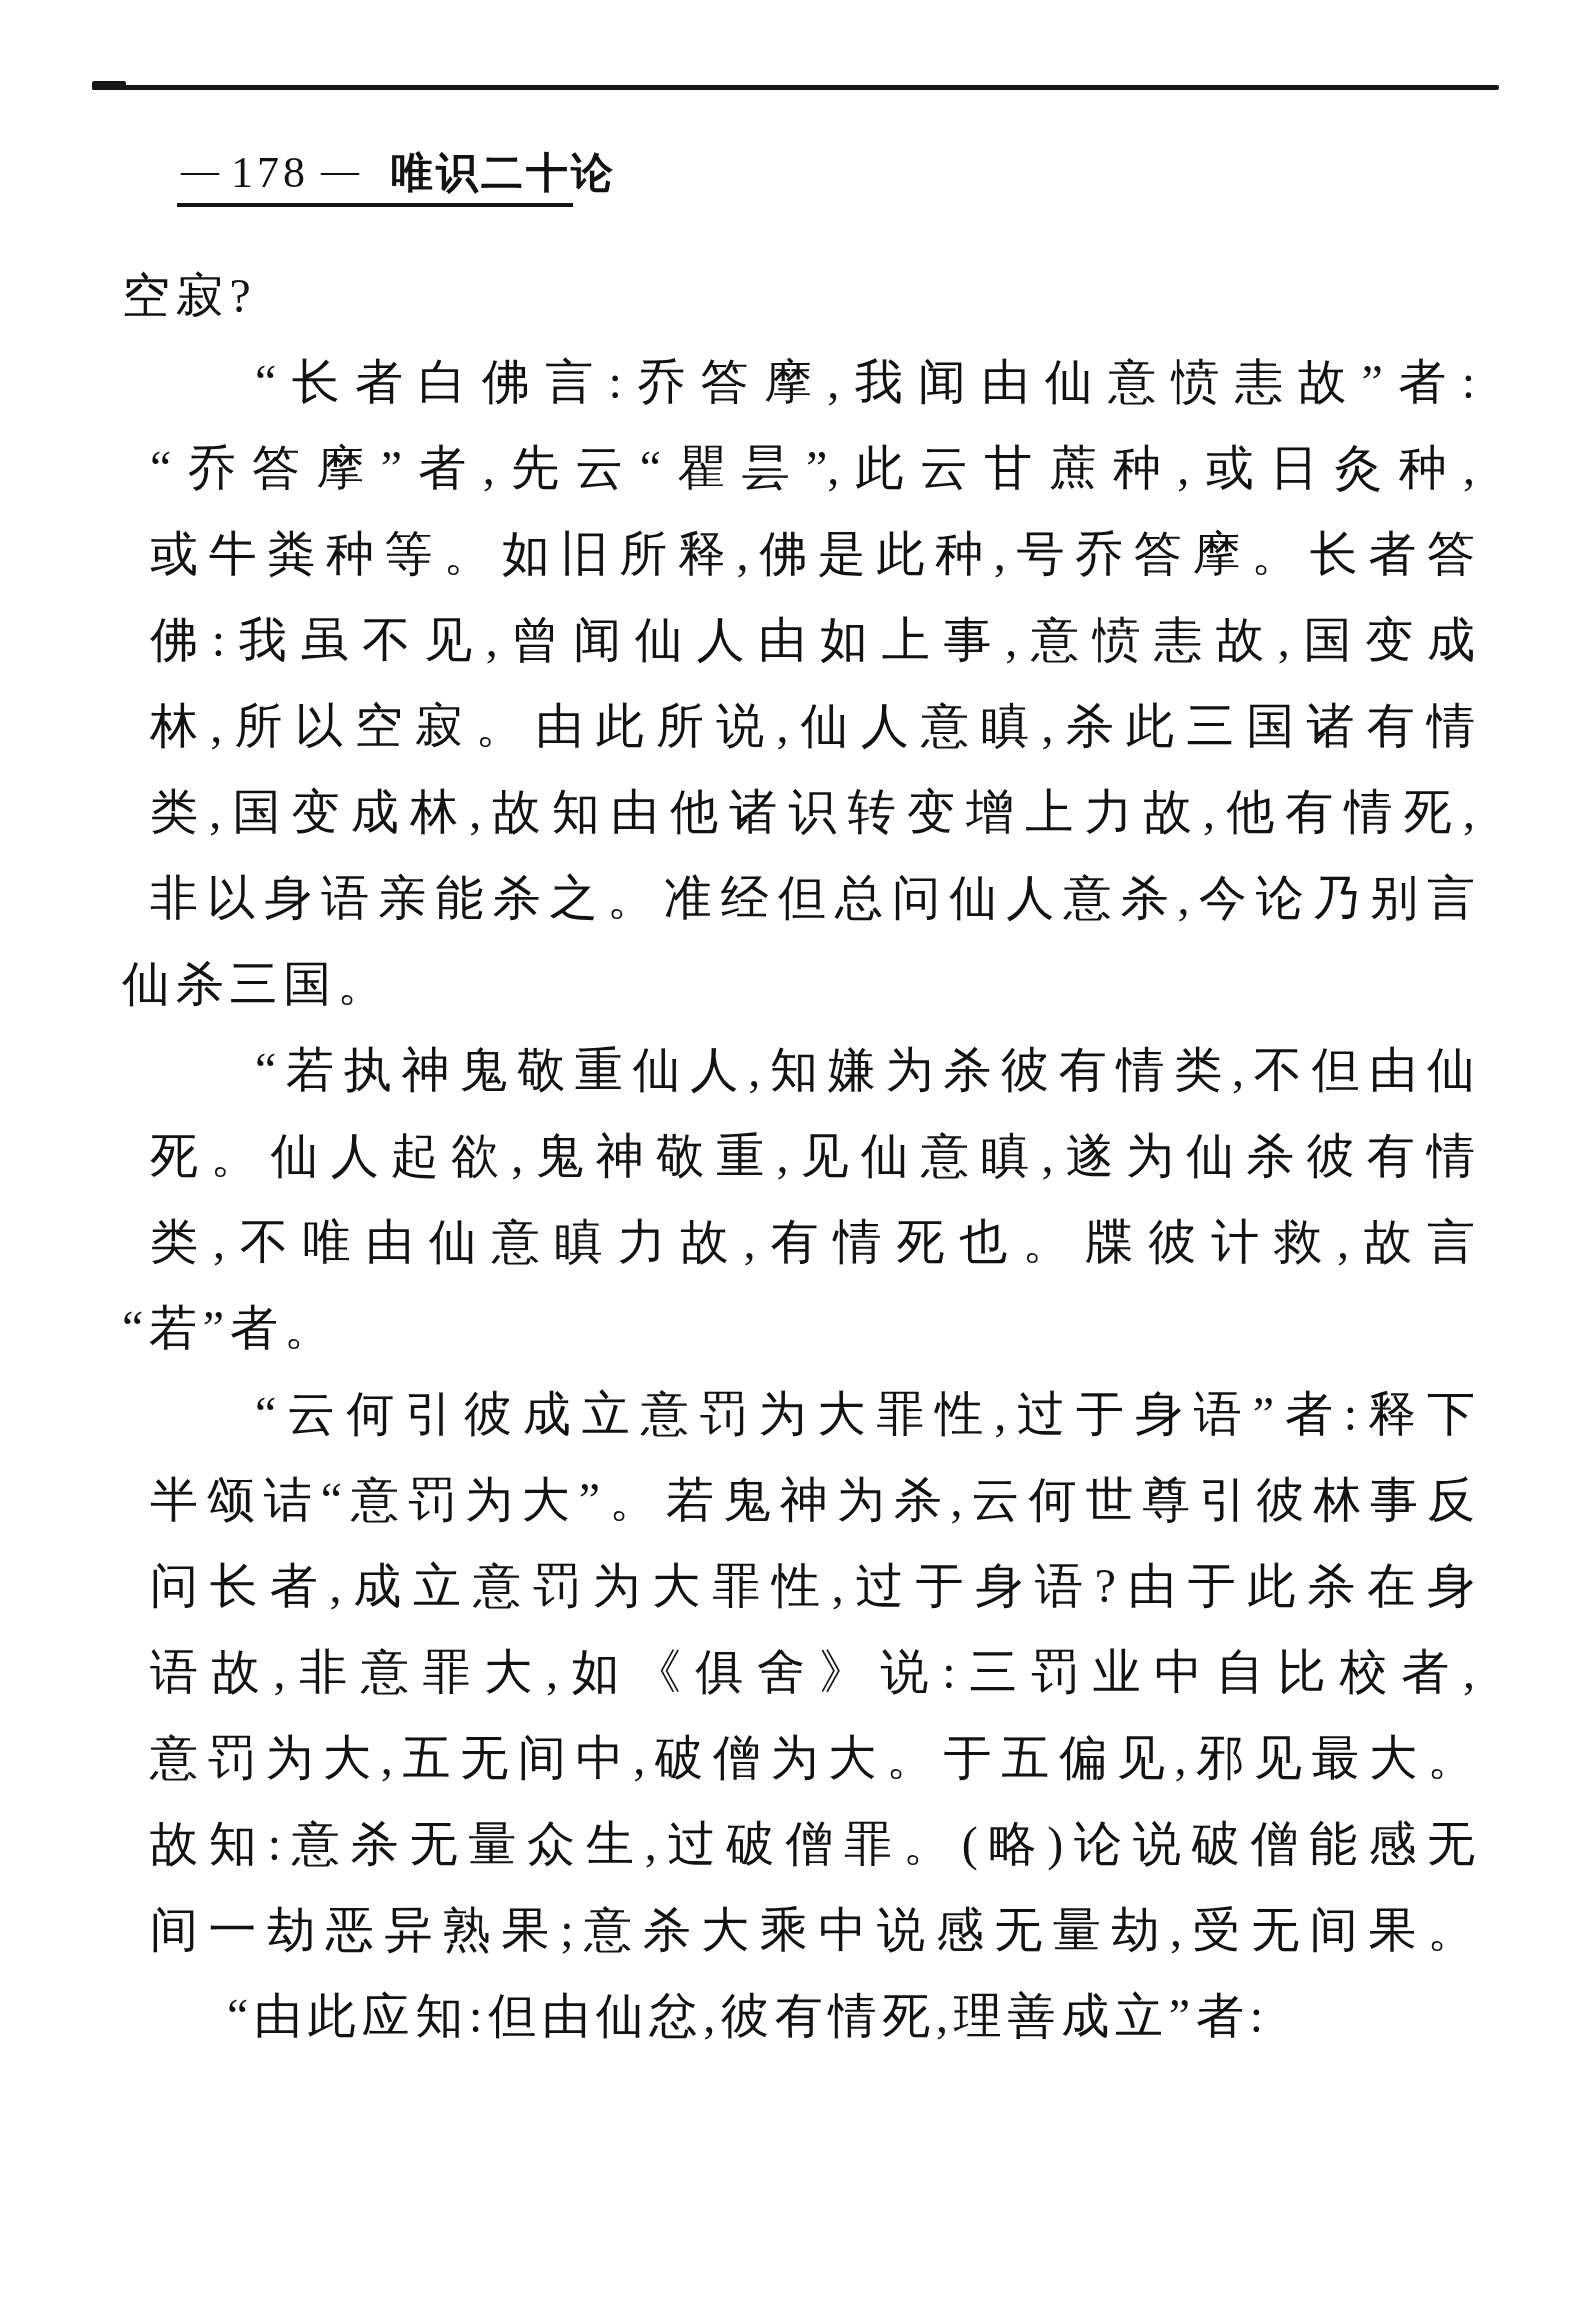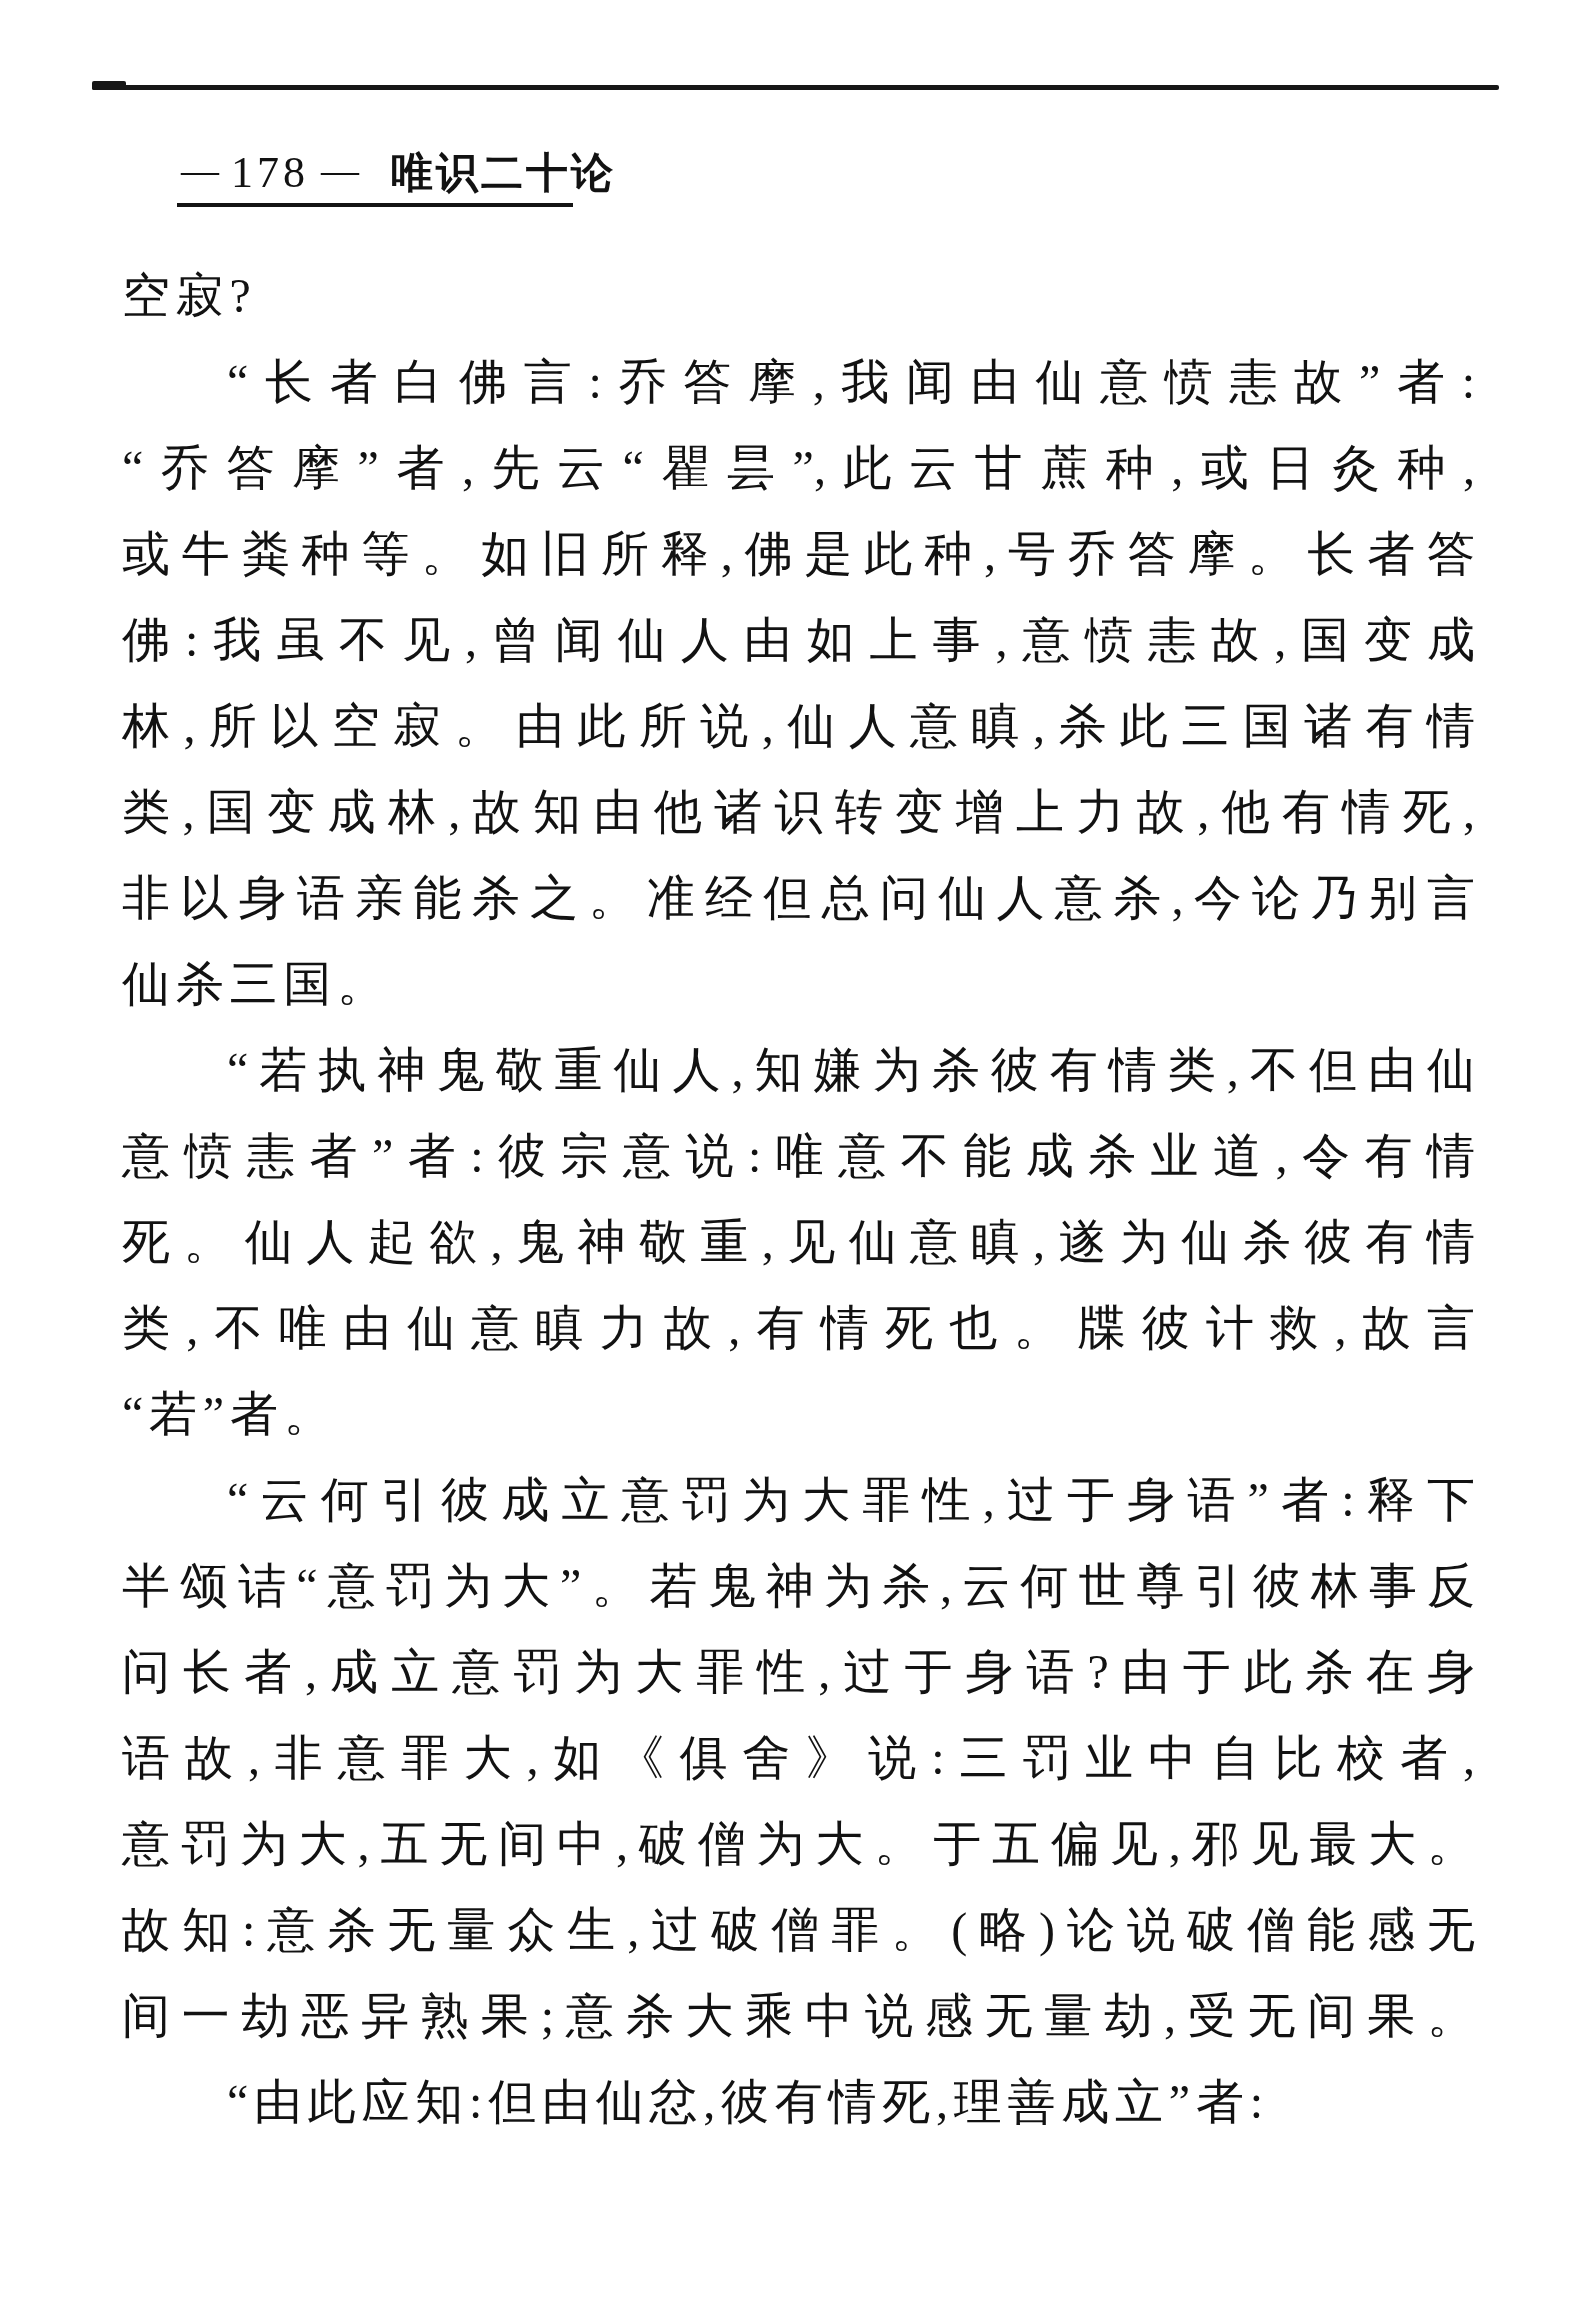--- a/index.html
+++ b/index.html
@@ -85,20 +85,21 @@
     line-height: 62px;
     letter-spacing: 0.12em;
     white-space: normal;
     overflow: visible;
   }
   .line.justify {
     letter-spacing: 0;
     text-align: justify;
     text-align-last: justify;
     text-justify: inter-ideograph;
+    margin-left: 28px;
   }
   .line.indent {
     text-indent: 105px;
   }
 </style>
 </head>
 <body>
 
 <div class="page">
 
@@ -117,21 +118,20 @@
       <div class="line">空寂?</div>
       <div class="line indent justify">“长者白佛言:乔答摩,我闻由仙意愤恚故”者:</div>
       <div class="line justify">“乔答摩”者,先云“瞿昙”,此云甘蔗种,或日灸种,</div>
       <div class="line justify">或牛粪种等。如旧所释,佛是此种,号乔答摩。长者答</div>
       <div class="line justify">佛:我虽不见,曾闻仙人由如上事,意愤恚故,国变成</div>
       <div class="line justify">林,所以空寂。由此所说,仙人意瞋,杀此三国诸有情</div>
       <div class="line justify">类,国变成林,故知由他诸识转变增上力故,他有情死,</div>
       <div class="line justify">非以身语亲能杀之。准经但总问仙人意杀,今论乃别言</div>
       <div class="line">仙杀三国。</div>
       <div class="line indent justify">“若执神鬼敬重仙人,知嫌为杀彼有情类,不但由仙</div>
-      <div class="line justify">意愤恚者”者:彼宗意说:唯意不能成杀业道,令有情</div>
       <div class="line justify">死。仙人起欲,鬼神敬重,见仙意瞋,遂为仙杀彼有情</div>
       <div class="line justify">类,不唯由仙意瞋力故,有情死也。牒彼计救,故言</div>
       <div class="line">“若”者。</div>
       <div class="line indent justify">“云何引彼成立意罚为大罪性,过于身语”者:释下</div>
       <div class="line justify">半颂诘“意罚为大”。若鬼神为杀,云何世尊引彼林事反</div>
       <div class="line justify">问长者,成立意罚为大罪性,过于身语?由于此杀在身</div>
       <div class="line justify">语故,非意罪大,如《俱舍》说:三罚业中自比校者,</div>
       <div class="line justify">意罚为大,五无间中,破僧为大。于五偏见,邪见最大。</div>
       <div class="line justify">故知:意杀无量众生,过破僧罪。(略)论说破僧能感无</div>
       <div class="line justify">间一劫恶异熟果;意杀大乘中说感无量劫,受无间果。</div>

